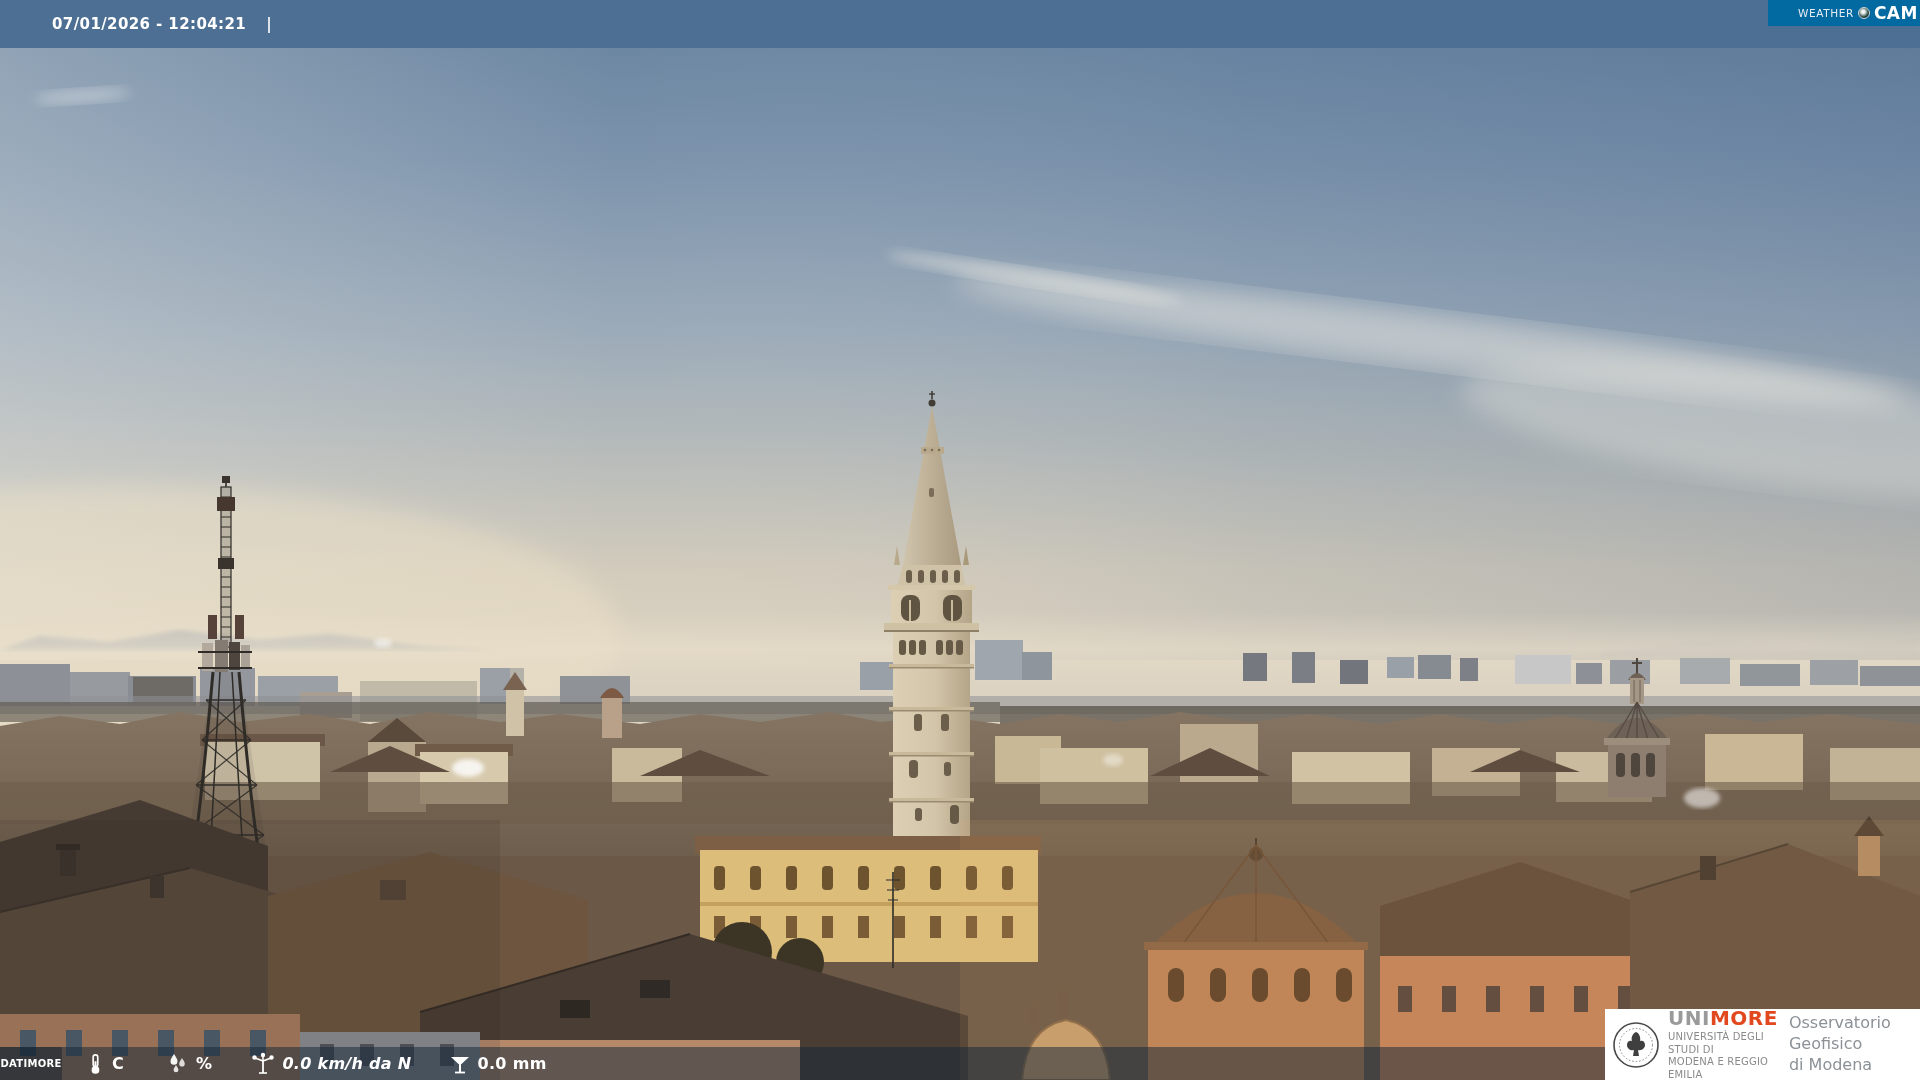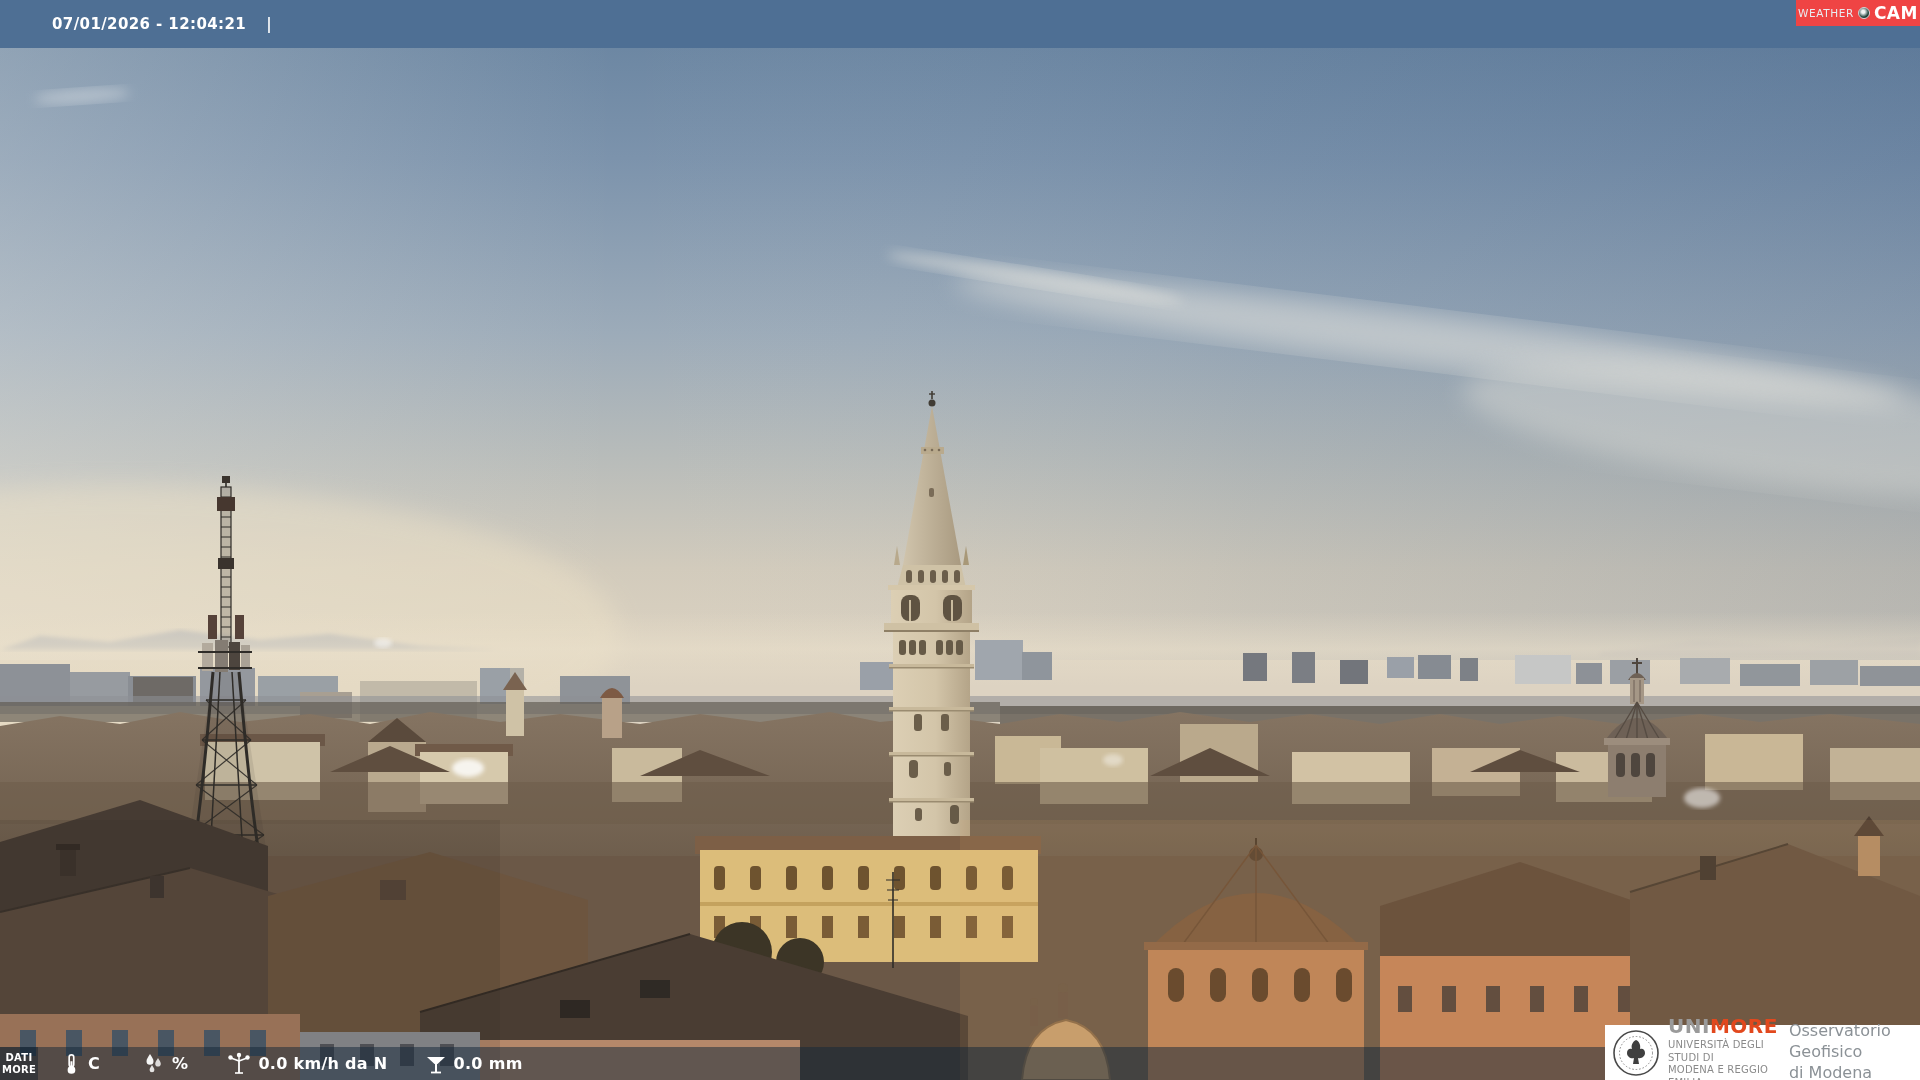--- a/index.html
+++ b/index.html
@@ -6,42 +6,42 @@
   .stage{position:relative;width:1920px;height:1080px;overflow:hidden;
          font-family:"DejaVu Sans","Liberation Sans",sans-serif;}
   .scene{position:absolute;inset:0;display:block;}
 
   
   .topbar{position:absolute;top:0;left:0;right:0;height:48px;background:#4e6f94;
           display:flex;align-items:center;color:#fff;font-weight:bold;font-size:15px;
           letter-spacing:.4px;z-index:5;}
   .topbar .datetime{margin-left:52px;}
   .topbar .sep{margin:0 22px 0 20px;opacity:.95;font-weight:bold;}
-  .wc-box{position:absolute;top:0;right:0;height:26px;width:124px;background:#ef4444;
-          display:flex;align-items:center;justify-content:center;gap:4px;}
+  .wc-box{position:absolute;top:0;right:0;height:26px;width:124px;background:#0369a1;
+          display:flex;align-items:center;justify-content:center;gap:4px;padding-left:28px;}
   .wc-weather{font-size:10.5px;font-weight:400;letter-spacing:.6px;color:#e8edf2;}
   .wc-lens{width:12px;height:12px;border-radius:50%;
            background:radial-gradient(circle at 42% 38%, #f2f4f4 0 18%, #9fb0ae 36%, #23443c 62%, #0d241f 100%);
            border:1px solid #cfd6d8;box-sizing:border-box;}
   .wc-cam{font-size:17px;font-weight:800;letter-spacing:.5px;color:#fff;}
 
   
   .meteobar{position:absolute;left:0;right:0;bottom:0;height:33px;
             background:rgba(22,40,58,.52);display:flex;align-items:center;
             color:#fff;z-index:5;}
-  .dati-label{width:38px;height:100%;background:rgba(10,25,40,.40);
-              display:flex;flex-direction:column;align-items:center;justify-content:center;
+  .dati-label{width:62px;height:100%;background:rgba(10,25,40,.40);
+              display:flex;flex-direction:row;align-items:center;justify-content:center;
               font-size:10px;font-weight:bold;line-height:1.15;letter-spacing:.3px;}
   .m-item{display:flex;align-items:center;gap:6px;font-size:16px;font-weight:bold;letter-spacing:.3px;}
   .m-item svg{display:block;}
   .mi-temp{margin-left:22px;} .mi-hum{margin-left:42px;}
-  .mi-wind{margin-left:38px;} .mi-rain{margin-left:36px;}
+  .mi-wind{margin-left:38px;font-style:italic;} .mi-rain{margin-left:36px;}
 
   
-  .unimore-box{position:absolute;right:0;bottom:0;width:315px;height:55px;background:#fff;
+  .unimore-box{position:absolute;right:0;bottom:0;width:315px;height:71px;background:#fff;
                display:flex;align-items:center;z-index:6;}
   .crest{margin-left:7px;flex:0 0 auto;}
   .brand{margin-left:8px;line-height:1;}
   .wordmark{font-size:20px;font-weight:700;letter-spacing:.5px;}
   .wordmark .uni{color:#9a9a9a;} .wordmark .more{color:#e2481d;}
   .brand .sub{margin-top:3px;font-size:10px;color:#8a8a8a;letter-spacing:.2px;line-height:1.25;}
   .org{margin-left:11px;font-size:16px;color:#8b9196;line-height:1.3;}
 </style>
 </head>
 <body>

